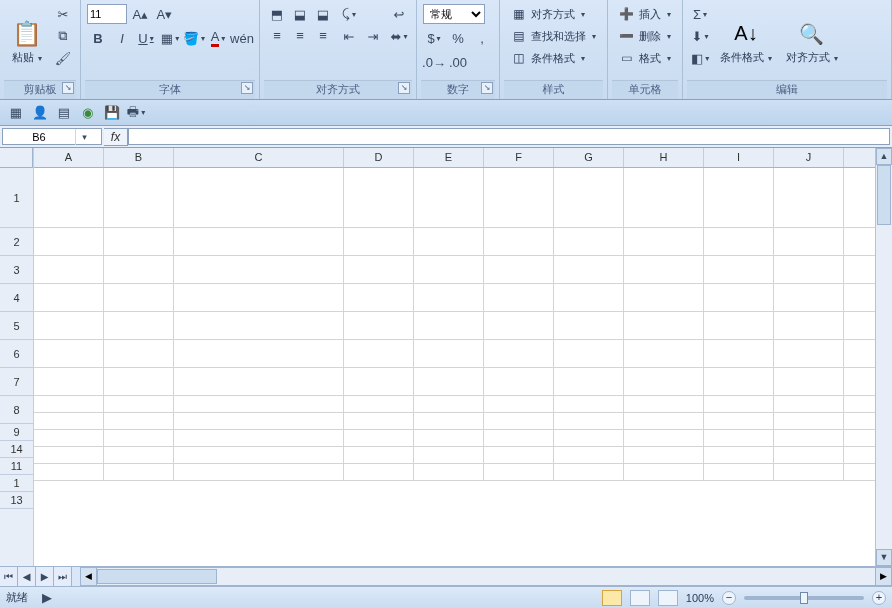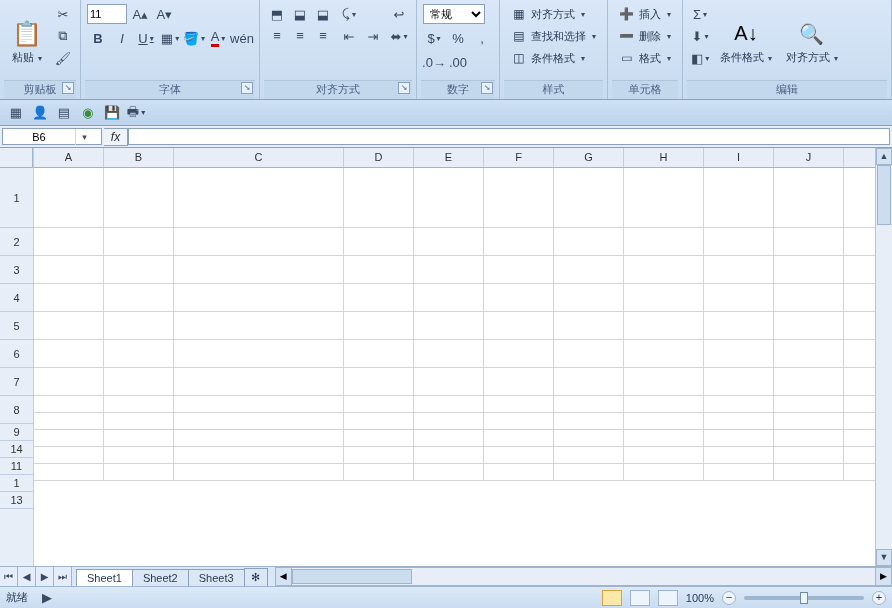--- a/index.html
+++ b/index.html
@@ -450,26 +450,20 @@
       </div>
     <div class="arr">▼</div>
   </div>
 </div>
 
 <div class="sheetbar">
   <div class="navbtn">⏮</div>
   <div class="navbtn">◀</div>
   <div class="navbtn">▶</div>
   <div class="navbtn">⏭</div>
-  <div class="tabs" id="tabs">
-      <div class="tab active">Sheet1</div>
-      <div class="tab">Sheet2</div>
-      <div class="tab">Sheet3</div>
-      <div class="tab new">✻</div>
-    </div>
   <div class="hscroll">
     <div class="arr">◀</div>
     <div class="track">
         <div class="thumb"></div>
       </div>
     <div class="arr">▶</div>
   </div>
 </div>
 
 <div class="status">

